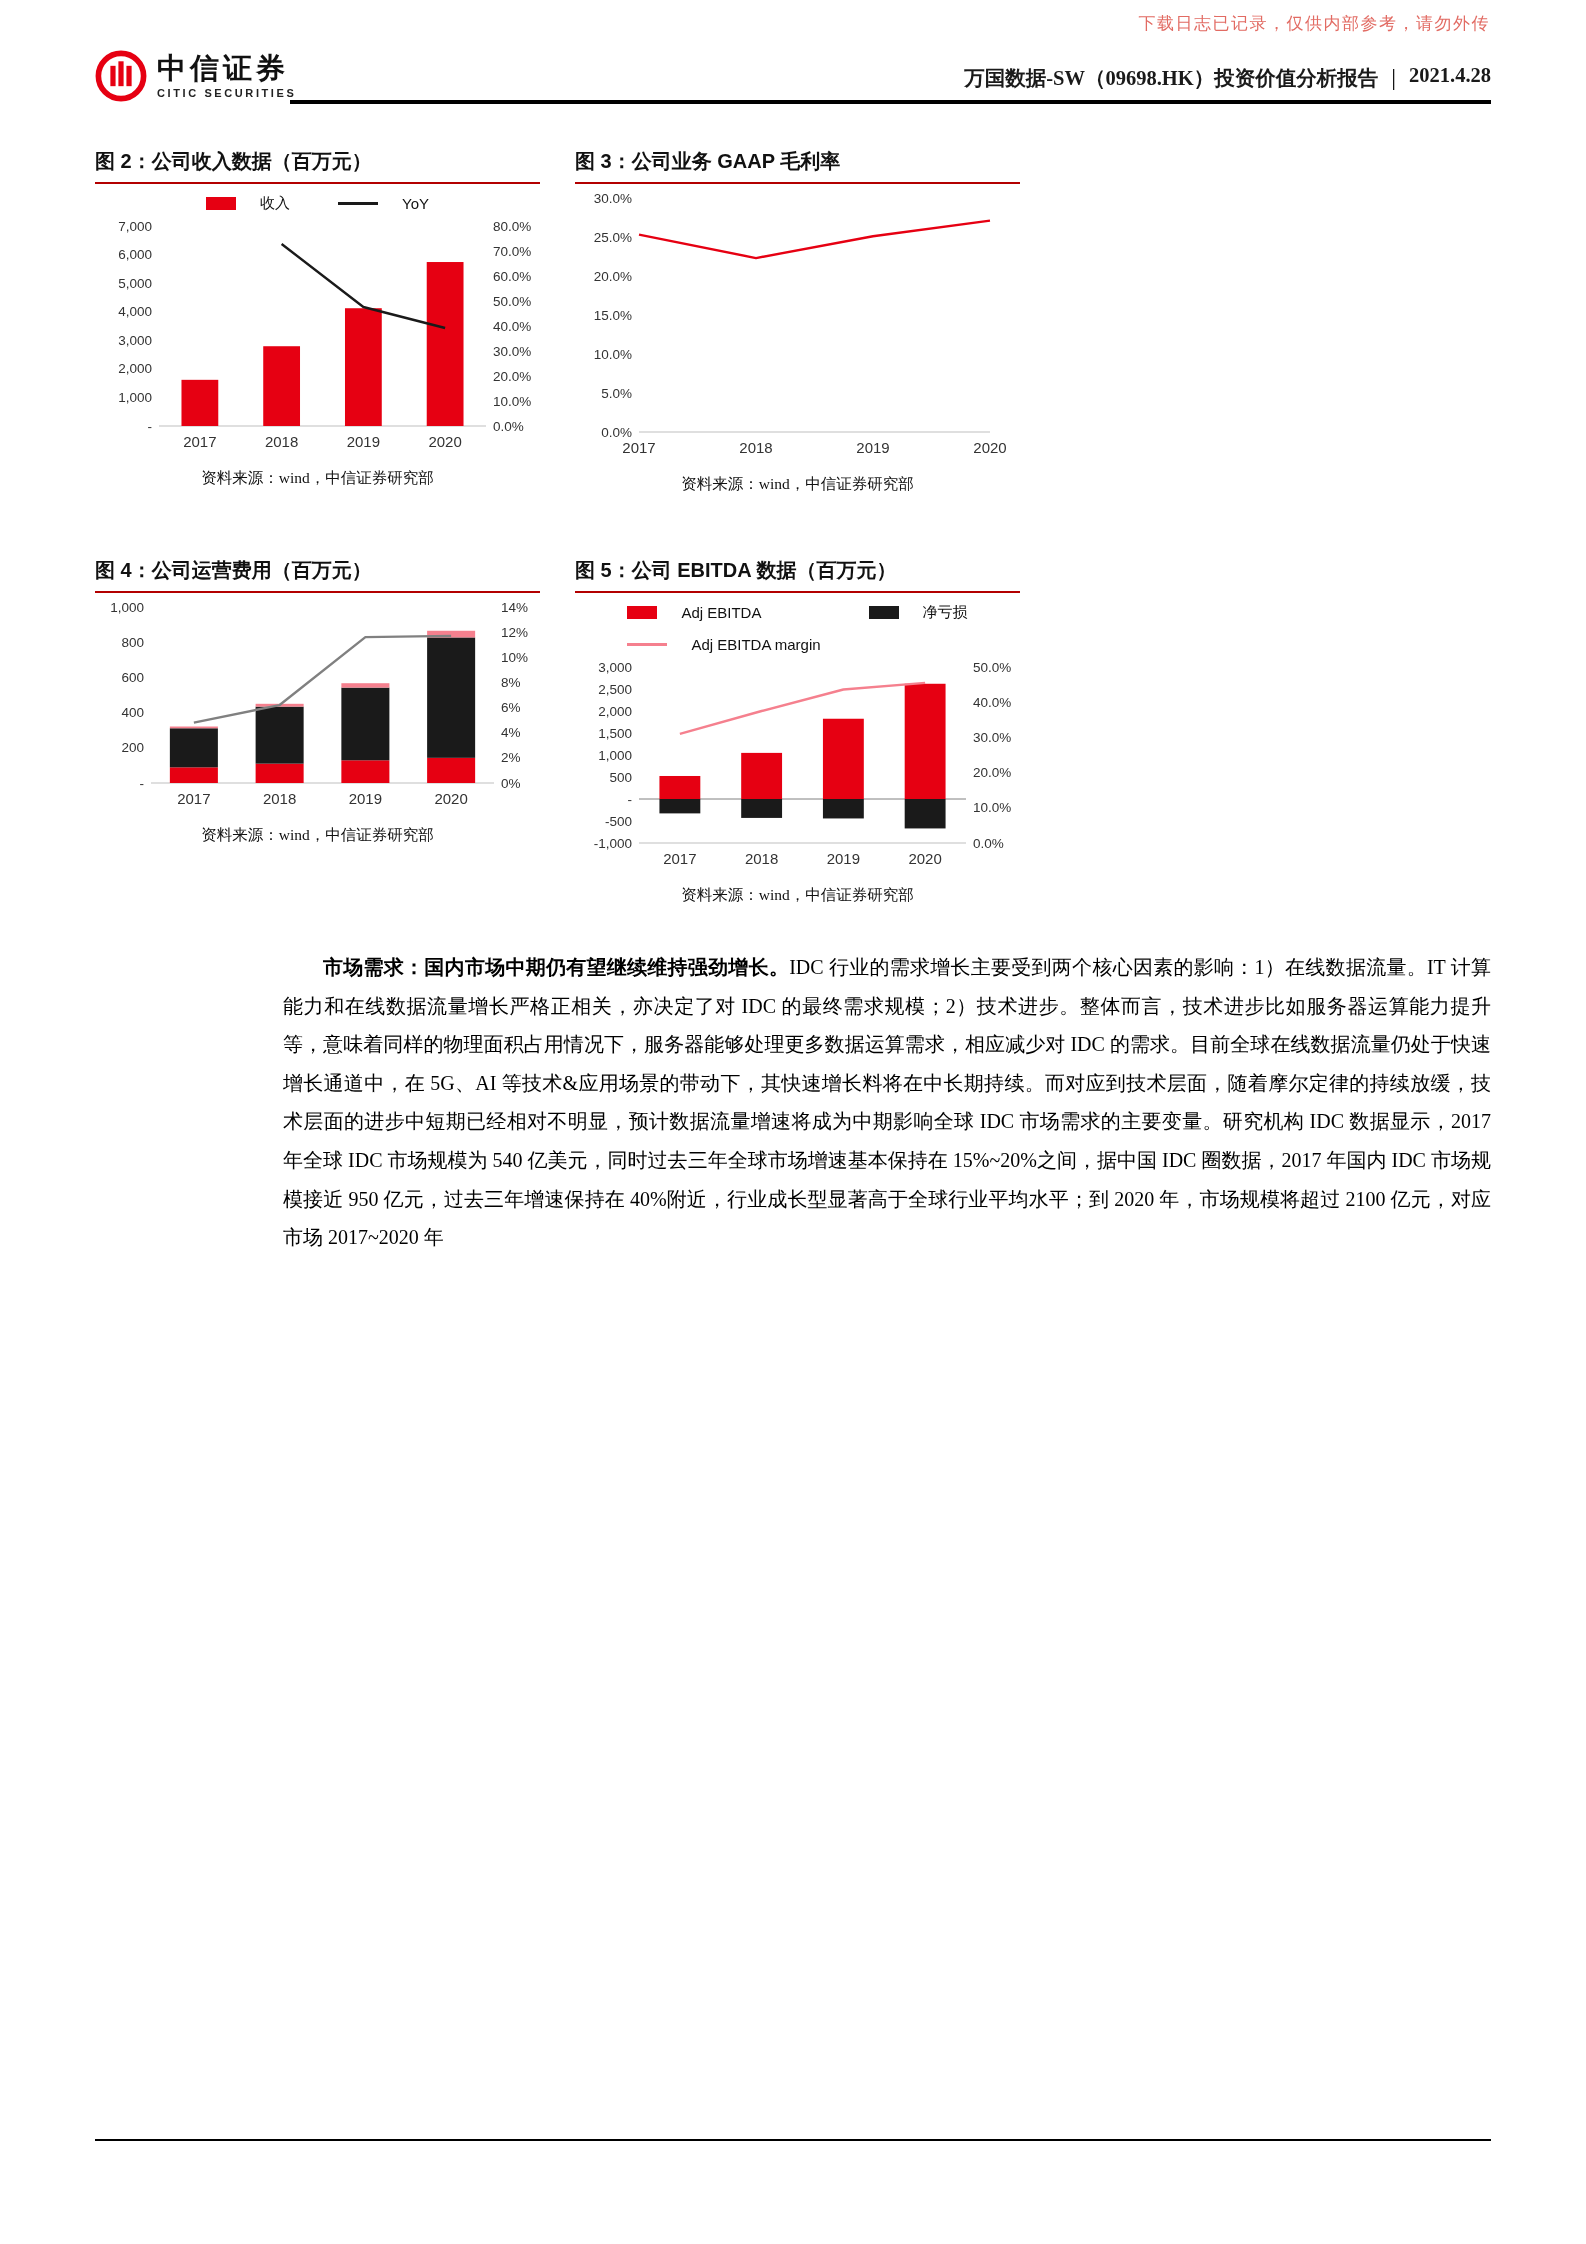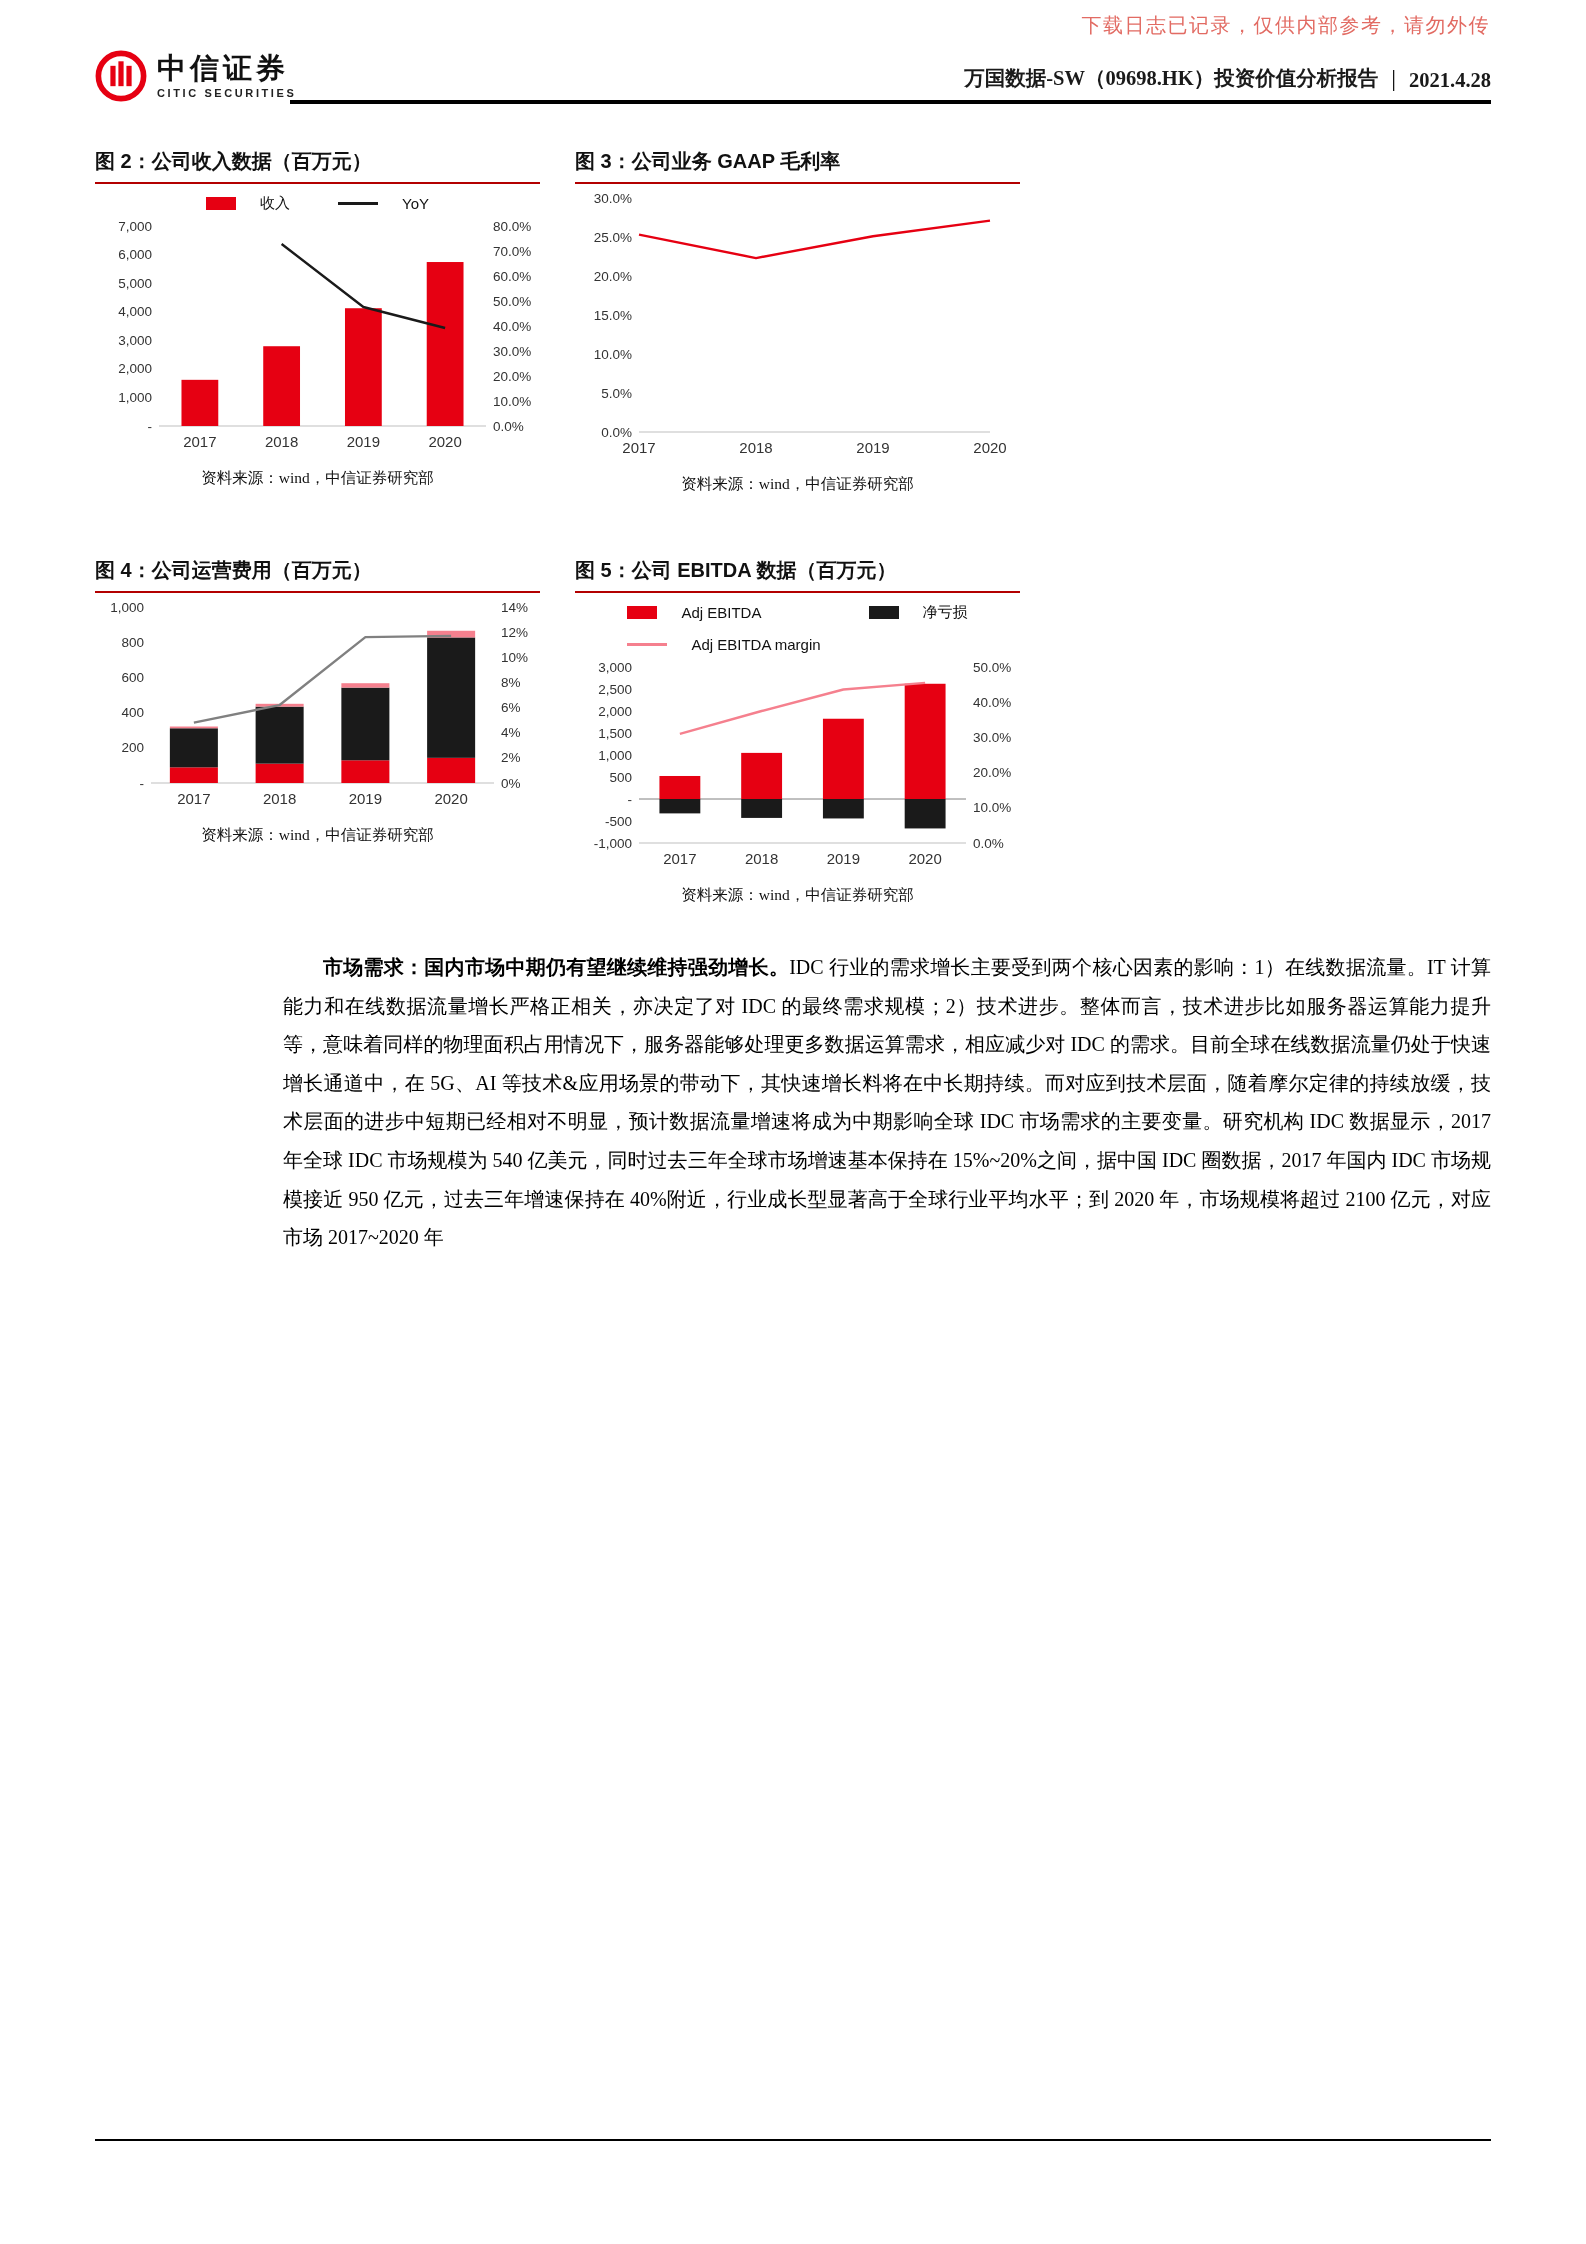--- a/index.html
+++ b/index.html
@@ -1,27 +1,27 @@
 <!DOCTYPE html>
 <html lang="zh"><head>
 <meta charset="utf-8">
 <style>
   *{margin:0;padding:0;box-sizing:border-box;}
   html,body{background:#fff;}
   .page{position:relative;width:1586px;height:2244px;background:#fff;overflow:hidden;
         font-family:"Liberation Serif","DejaVu Serif",serif;color:#1a1a1a;}
 
   
-  .watermark{position:absolute;top:12px;right:96px;font-size:20px;letter-spacing:1.5px;color:#e26b63;}
+  .watermark{position:absolute;top:12px;right:96px;font-size:17px;letter-spacing:1.5px;color:#e26b63;}
   .logo{position:absolute;top:50px;left:95px;display:flex;align-items:center;gap:10px;}
   .logo-text .cn{font-family:"Liberation Sans","DejaVu Sans",sans-serif;font-weight:bold;font-size:29px;
                  letter-spacing:4px;color:#111;line-height:1.05;}
   .logo-text .en{font-family:"Liberation Sans","DejaVu Sans",sans-serif;font-weight:bold;font-size:11px;
                  letter-spacing:2.6px;color:#222;margin-top:3px;}
-  .header-title{position:absolute;top:64px;right:95px;display:flex;align-items:flex-end;gap:13px;
+  .header-title{position:absolute;top:64px;right:95px;display:flex;align-items:flex-start;gap:13px;
                 font-size:20.5px;font-weight:bold;}
   .header-title .divider{font-weight:400;font-size:24px;color:#000;}
   .header-rule{position:absolute;top:100px;left:290px;right:95px;height:4px;background:#000;}
 
   
   .charts{position:absolute;top:146px;left:95px;display:grid;grid-template-columns:445px 445px;
           column-gap:35px;row-gap:60px;}
   .chart-title{font-family:"Liberation Sans","DejaVu Sans",sans-serif;font-weight:bold;font-size:20px;
                color:#111;padding:2px 0 7px;}
   .title-rule{height:2px;background:#b30000;margin-bottom:4px;}

